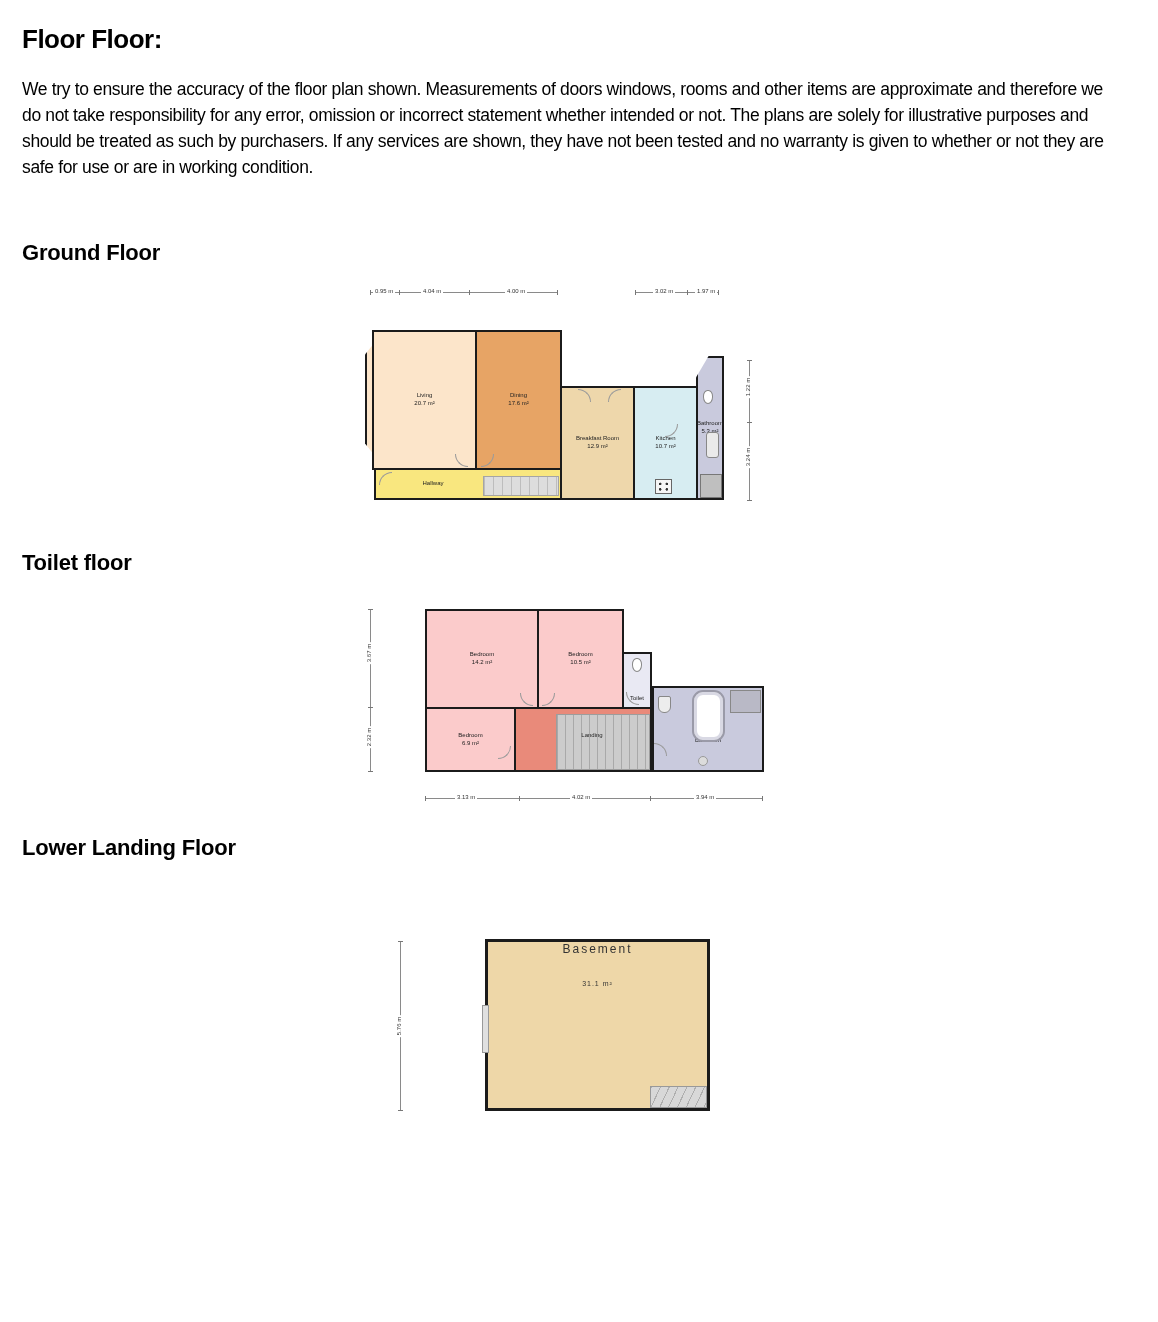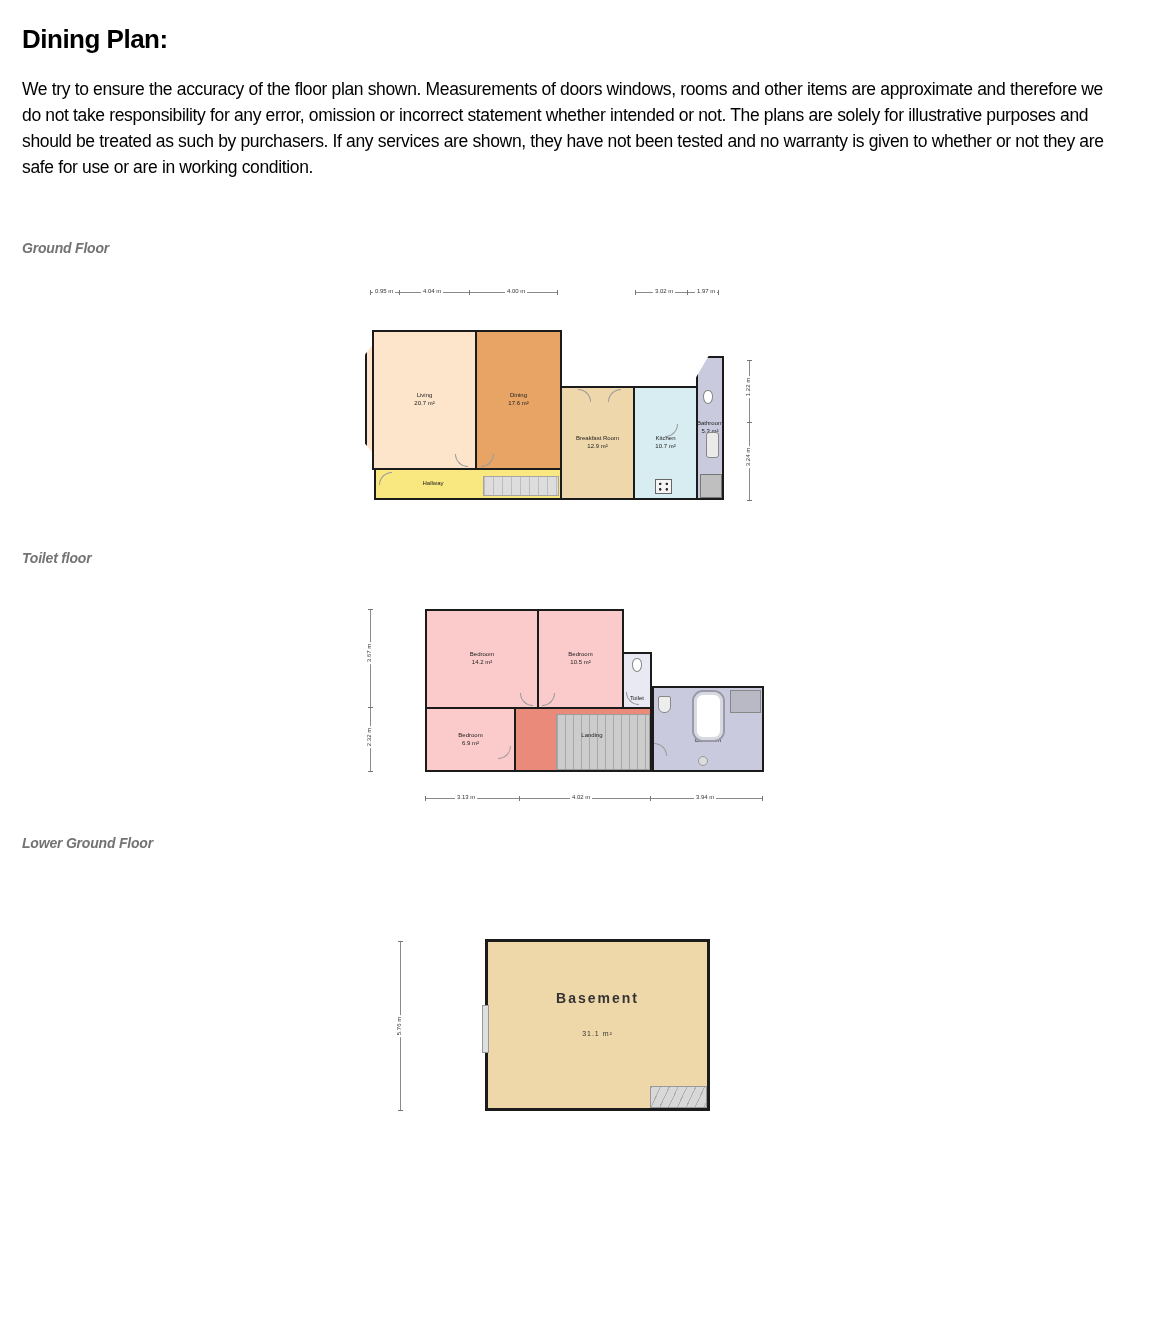--- a/index.html
+++ b/index.html
@@ -2,21 +2,21 @@
 <html><head>
 <meta charset="utf-8">
 <style>
   * { box-sizing: border-box; margin: 0; padding: 0; }
   html,body { width:1158px; height:1322px; background:#ffffff; }
   body { position:relative; font-family:"Liberation Sans", sans-serif; color:#000; }
 
   .page-title { position:absolute; left:22px; top:24px; font-size:26px; font-weight:bold; letter-spacing:-0.5px; }
   .disclaimer { position:absolute; left:22px; top:76px; width:1092px; font-size:17.5px; line-height:26px; letter-spacing:-0.35px; }
 
-  .floor-heading { position:absolute; left:22px; font-size:14px; font-weight:bold; color:#737373; letter-spacing:-0.2px;font-style:italic; }
+  .floor-heading { position:absolute; left:22px; font-size:22px; font-weight:bold; color:#000000; letter-spacing:-0.2px; }
   .fh-gf  { top:240px; }
   .fh-ff  { top:550px; }
   .fh-lgf { top:835px; }
 
   .plan { position:absolute; }
   .plan-gf  { left:365px; top:282px; width:400px; height:230px; }
   .plan-ff  { left:360px; top:598px; width:410px; height:215px; }
   .plan-lgf { left:390px; top:933px; width:335px; height:188px; }
 
   .room { position:absolute; border:2px solid #1b1b1b; display:flex; align-items:center; justify-content:center; }
@@ -67,21 +67,21 @@
                border:1px solid #888; border-radius:2px 2px 6px 6px; }
   .counter-ff{ position:absolute; left:370px; top:92px;  width:31px; height:23px; background:#b9b9c6; border:1px solid #888; }
   .drain-ff  { position:absolute; left:338px; top:158px; width:10px; height:10px; background:#dcdcdc;
                border:1px solid #999; border-radius:50%; }
   .toilet-ff { position:absolute; left:272px; top:60px;  width:10px; height:14px; background:#ffffff;
                border:1px solid #888; border-radius:45% 45% 50% 50%; }
 
   
   .r-basement { left:95px; top:6px; width:225px; height:172px; background:#eed7a8; border-width:3px;
                 flex-direction:column; justify-content:flex-start; }
-  .basement-name { margin-top:48px; font-size:14px; font-weight:bold; letter-spacing:2px; color:#333; }
+  .basement-name { font-size:12px; font-weight:normal; letter-spacing:2px; color:#333; }
   .basement-area { margin-top:24px; font-size:7px; letter-spacing:1px; color:#333; }
   .stairs-lgf { position:absolute; left:260px; top:153px; width:57px; height:22px; border:1px solid #999;
                 background:repeating-linear-gradient(115deg,#aeaeae 0 1px,#d8d8d8 1px 8px); }
   .door-lgf   { position:absolute; left:92px; top:72px; width:7px; height:48px; background:#e0e0e0; border:1px solid #999; }
 
   
   .dim-h { position:absolute; height:1px; background:#8a8a8a; }
   .dim-v { position:absolute; width:1px;  background:#8a8a8a; }
   .tick-h { position:absolute; width:1px; height:5px; background:#777; }
   .tick-v { position:absolute; width:5px; height:1px; background:#777; }
@@ -92,21 +92,21 @@
   
   .arc { position:absolute; width:13px; height:13px; border:1px solid #9a9a9a; background:transparent; }
   .arc-bl { border-radius:0 0 0 100%; border-top:none; border-right:none; }
   .arc-br { border-radius:0 0 100% 0; border-top:none; border-left:none; }
   .arc-tl { border-radius:100% 0 0 0; border-bottom:none; border-right:none; }
   .arc-tr { border-radius:0 100% 0 0; border-bottom:none; border-left:none; }
 </style>
 </head>
 <body>
 
-<h1 class="page-title">Dining Plan:</h1>
+<h1 class="page-title">Floor Floor:</h1>
 <p class="disclaimer">We try to ensure the accuracy of the floor plan shown. Measurements of doors windows, rooms and other items are approximate and therefore we do not take responsibility for any error, omission or incorrect statement whether intended or not. The plans are solely for illustrative purposes and should be treated as such by purchasers. If any services are shown, they have not been tested and no warranty is given to whether or not they are safe for use or are in working condition.</p>
 
 <h2 class="floor-heading fh-gf">Ground Floor</h2>
 
 <div class="plan plan-gf">
 
   <div class="dim-h" style="left:5px;top:10px;width:187px;"></div>
   <div class="dim-h" style="left:270px;top:10px;width:83px;"></div>
   <div class="tick-h" style="left:5px;top:8px;"></div>
   <div class="tick-h" style="left:34px;top:8px;"></div>
@@ -237,21 +237,21 @@
   <div class="dim-h" style="left:65px;top:200px;width:338px;"></div>
   <div class="tick-h" style="left:65px;top:198px;"></div>
   <div class="tick-h" style="left:159px;top:198px;"></div>
   <div class="tick-h" style="left:290px;top:198px;"></div>
   <div class="tick-h" style="left:402px;top:198px;"></div>
   <span class="dlabel" style="left:95px;top:196px;">3.13 m</span>
   <span class="dlabel" style="left:210px;top:196px;">4.02 m</span>
   <span class="dlabel" style="left:334px;top:196px;">3.94 m</span>
 </div>
 
-<h2 class="floor-heading fh-lgf">Lower Ground Floor</h2>
+<h2 class="floor-heading fh-lgf">Lower Landing Floor</h2>
 
 <div class="plan plan-lgf">
 
   <div class="dim-v" style="left:10px;top:8px;height:170px;"></div>
   <div class="tick-v" style="left:8px;top:8px;"></div>
   <div class="tick-v" style="left:8px;top:177px;"></div>
   <span class="vlabel" style="left:-2px;top:90px;">5.76 m</span>
 
   <div class="room r-basement">
     <div class="basement-name">Basement</div>

